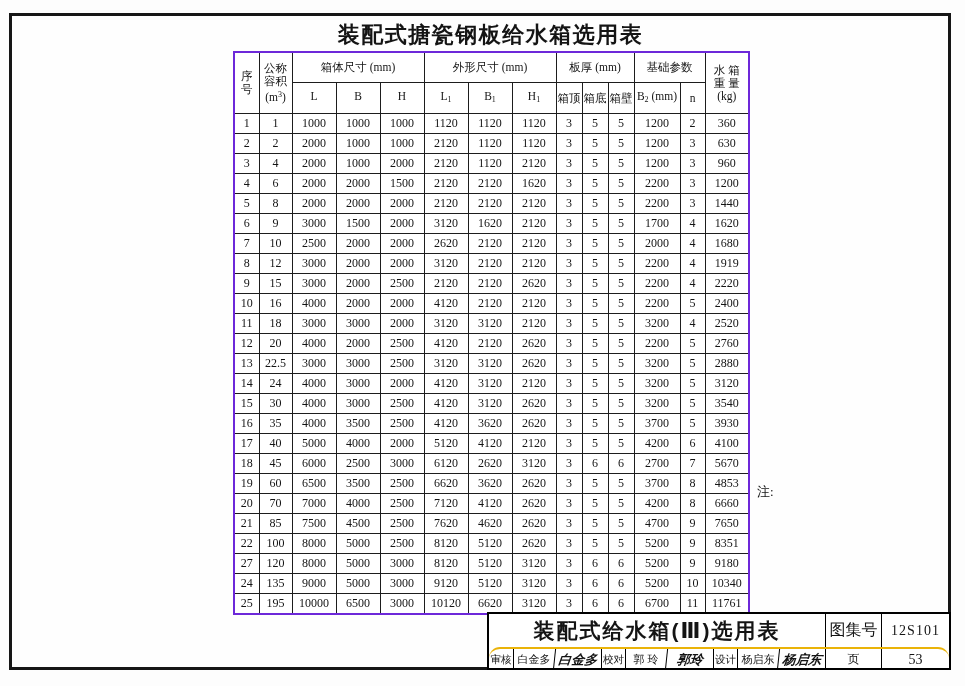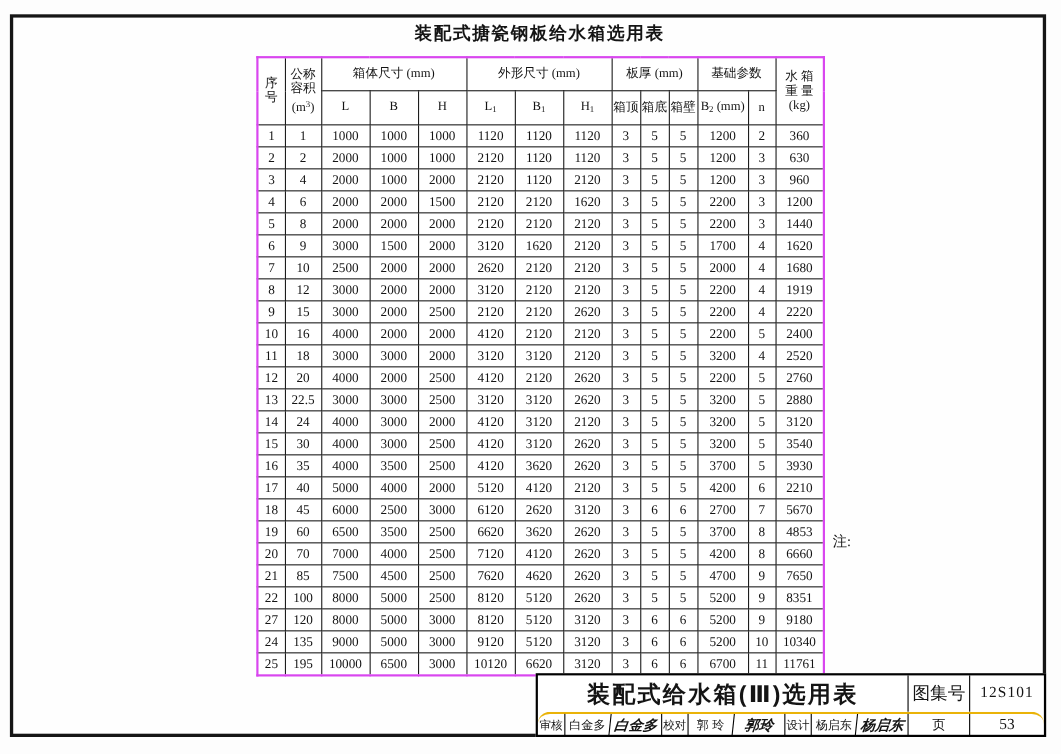--- a/index.html
+++ b/index.html
@@ -13,29 +13,29 @@
 
   
   .frame {
     position:absolute; left:9px; top:13px; width:942px; height:657px;
     border:3px solid #161616; box-sizing:border-box; background:#fefefe;
   }
 
   
   .main-title {
     position:absolute; left:234px; top:20px; width:513px;
-    text-align:center; font-size:16px; font-weight:bold; letter-spacing:1.5px;
+    text-align:center; font-size:22px; font-weight:bold; letter-spacing:1.5px;
     font-family:"Liberation Sans","DejaVu Sans",sans-serif;
   }
 
   
   table.sel {
     position:absolute; left:233px; top:51px;
     border-collapse:collapse; table-layout:fixed;
-    border:2px solid #d946ef; background:#fff;
+    border:2px solid #6d28d9; background:#fff;
   }
   table.sel th, table.sel td {
     border:1px solid #1d1d1d; text-align:center; vertical-align:middle;
     padding:0; font-weight:normal; overflow:hidden; white-space:nowrap;
   }
   table.sel thead th { font-size:11.5px; line-height:13px; height:29px; white-space:normal; }
   table.sel thead tr.subrow th { height:30px; }
   table.sel tbody td { font-size:12px; height:19px; }
   th sub { font-size:8px; vertical-align:-2px; }
   th sup { font-size:8px; vertical-align:4px; }
@@ -394,21 +394,21 @@
           <td>4000</td>
           <td>2000</td>
           <td>5120</td>
           <td>4120</td>
           <td>2120</td>
           <td>3</td>
           <td>5</td>
           <td>5</td>
           <td>4200</td>
           <td>6</td>
-          <td>2210</td>
+          <td>4100</td>
         </tr>
         <tr>
           <td>18</td>
           <td>45</td>
           <td>6000</td>
           <td>2500</td>
           <td>3000</td>
           <td>6120</td>
           <td>2620</td>
           <td>3120</td>

